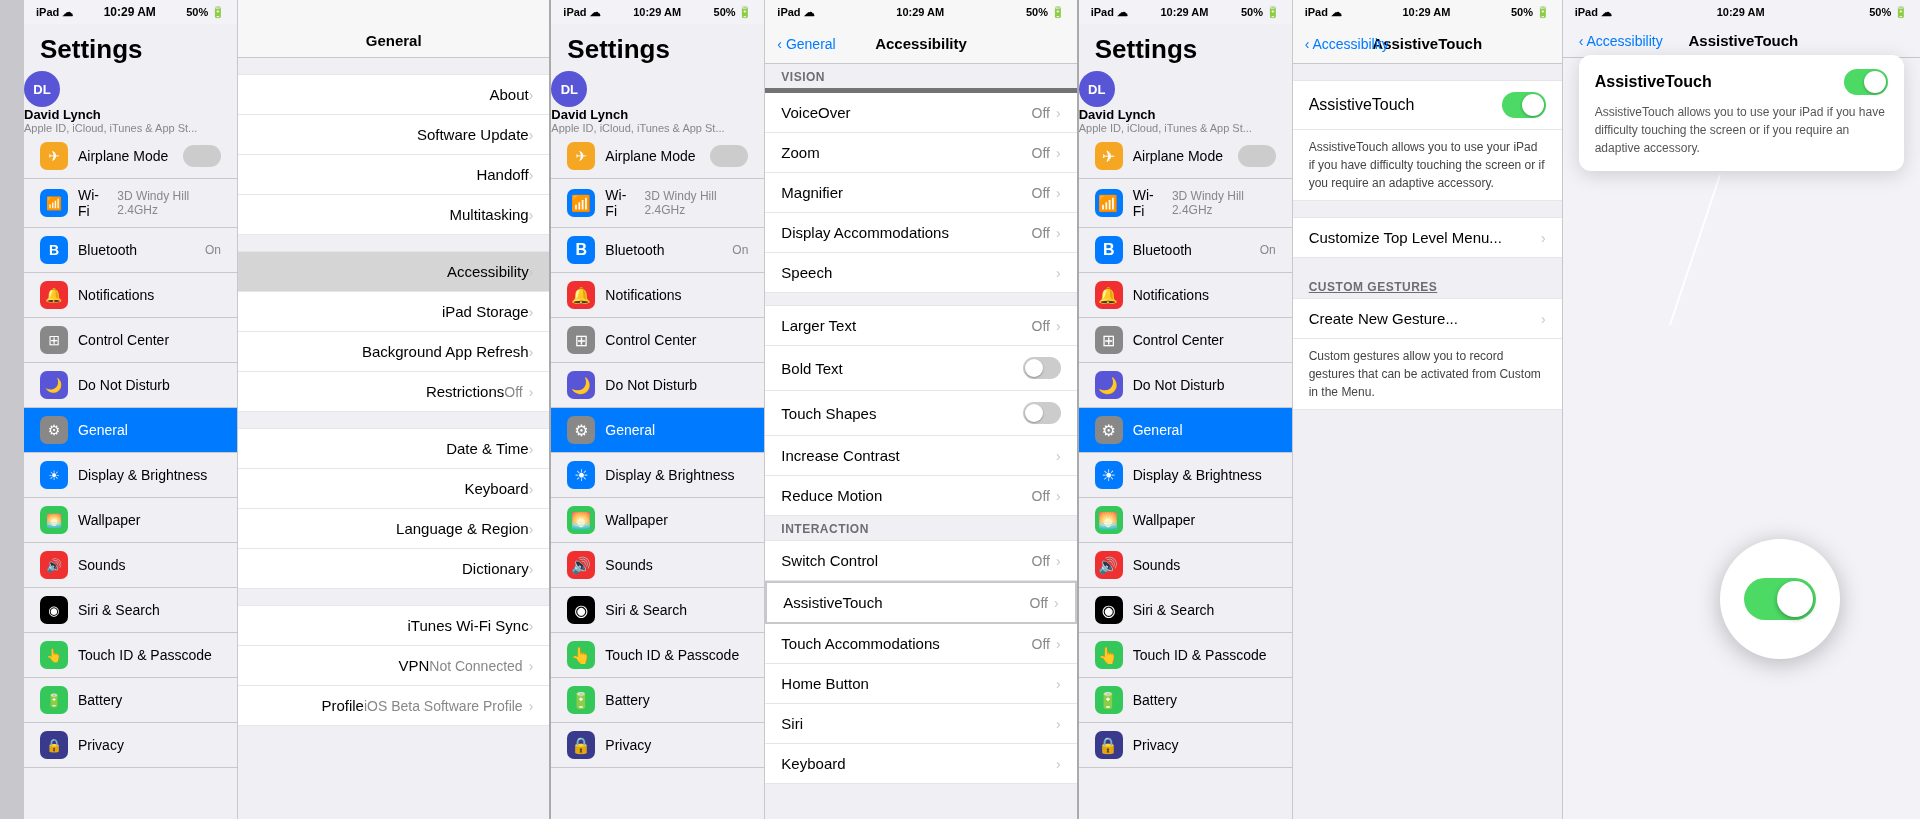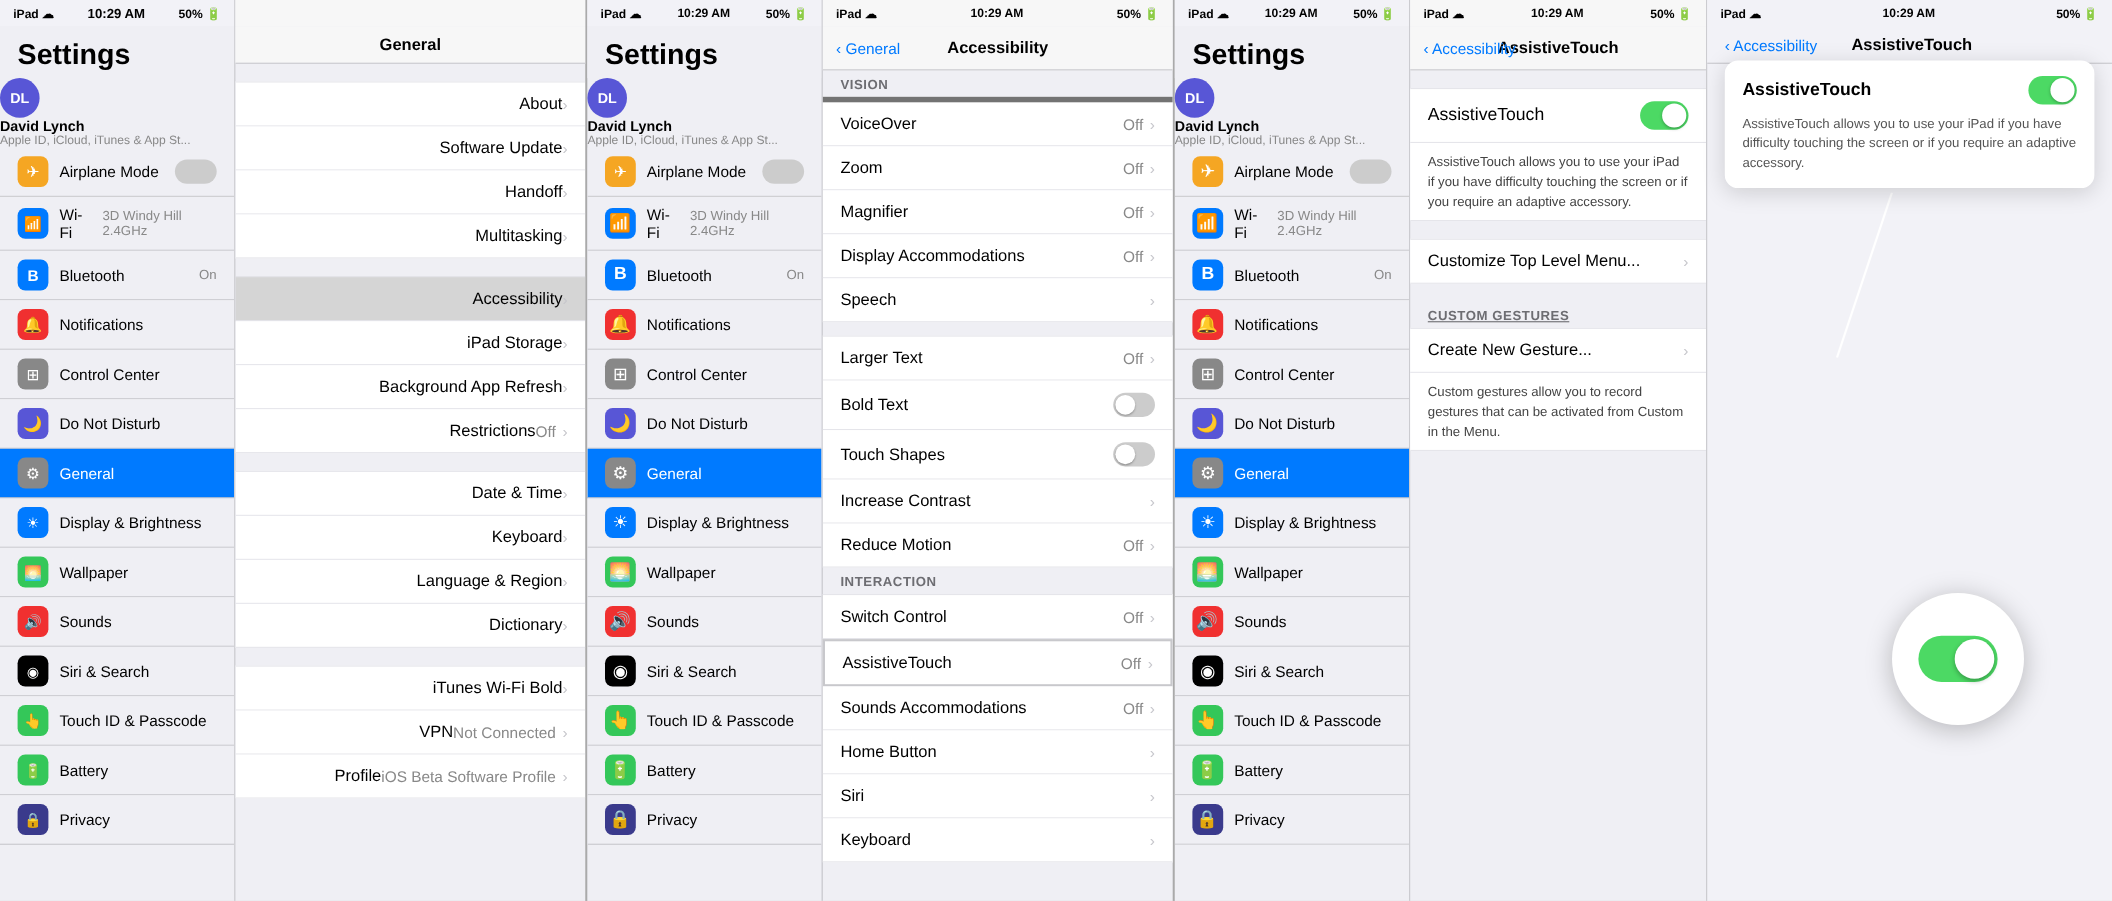--- a/index.html
+++ b/index.html
@@ -120,20 +120,21 @@
     
     .row-highlighted {
       background: #d5d5d5 !important;
     }
 
     
     .three-panels {
       display: flex;
       width: 1920px;
       height: 736px;
+      padding-left: 24px;
     }
 
     .ipad-1 { width: 534px; border-right: 2px solid #aaa; }
     .ipad-2 { width: 534px; border-right: 2px solid #aaa; }
     .ipad-3 { width: 852px; }
 
     
     .ipad-sidebar {
       width: 213px;
       background: #efeff4;
@@ -320,21 +321,21 @@
             <span class="row-label">Language &amp; Region</span>
             <span class="chevron">›</span>
           </div>
           <div class="settings-row">
             <span class="row-label">Dictionary</span>
             <span class="chevron">›</span>
           </div>
         </div>
         <div class="settings-group" style="margin-top:16px;">
           <div class="settings-row">
-            <span class="row-label">iTunes Wi-Fi Bold</span>
+            <span class="row-label">iTunes Wi-Fi Sync</span>
             <span class="chevron">›</span>
           </div>
           <div class="settings-row">
             <span class="row-label">VPN</span>
             <span class="row-value">Not Connected</span>
             <span class="chevron">›</span>
           </div>
           <div class="settings-row">
             <span class="row-label">Profile</span>
             <span class="row-value">iOS Beta Software Profile</span>
@@ -500,21 +501,21 @@
           <span class="row-label">Switch Control</span>
           <span class="row-value">Off</span>
           <span class="chevron">›</span>
         </div>
         <div class="settings-row" style="background:#fff;border:2px solid #c8c8cc;">
           <span class="row-label">AssistiveTouch</span>
           <span class="row-value">Off</span>
           <span class="chevron">›</span>
         </div>
         <div class="settings-row">
-          <span class="row-label">Sounds Accommodations</span>
+          <span class="row-label">Touch Accommodations</span>
           <span class="row-value">Off</span>
           <span class="chevron">›</span>
         </div>
         <div class="settings-row">
           <span class="row-label">Home Button</span>
           <span class="chevron">›</span>
         </div>
         <div class="settings-row">
           <span class="row-label">Siri</span>
           <span class="chevron">›</span>

